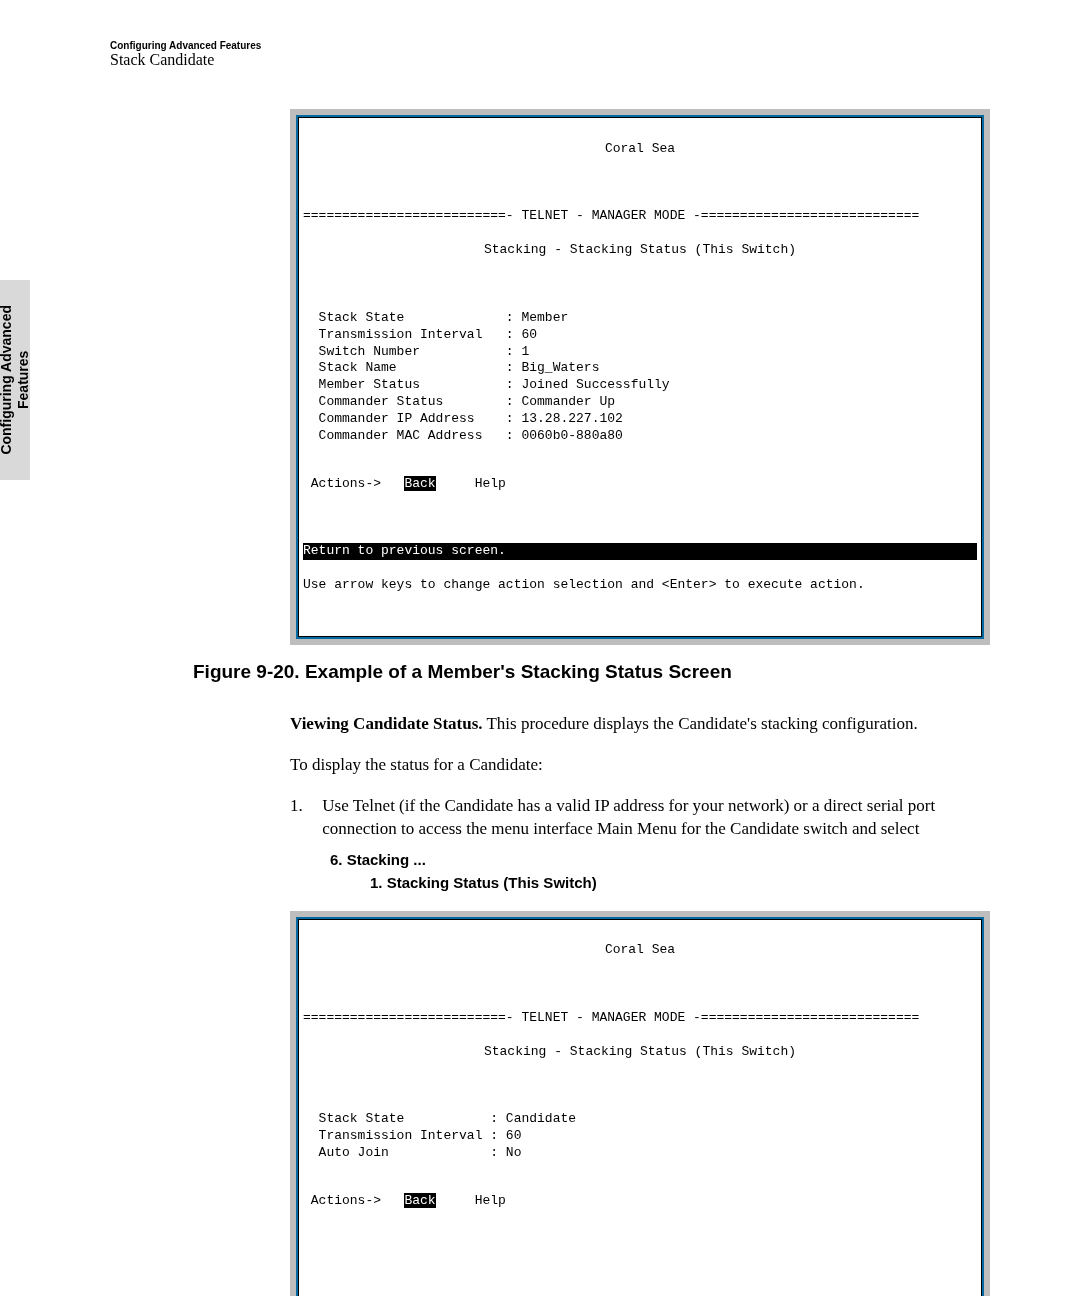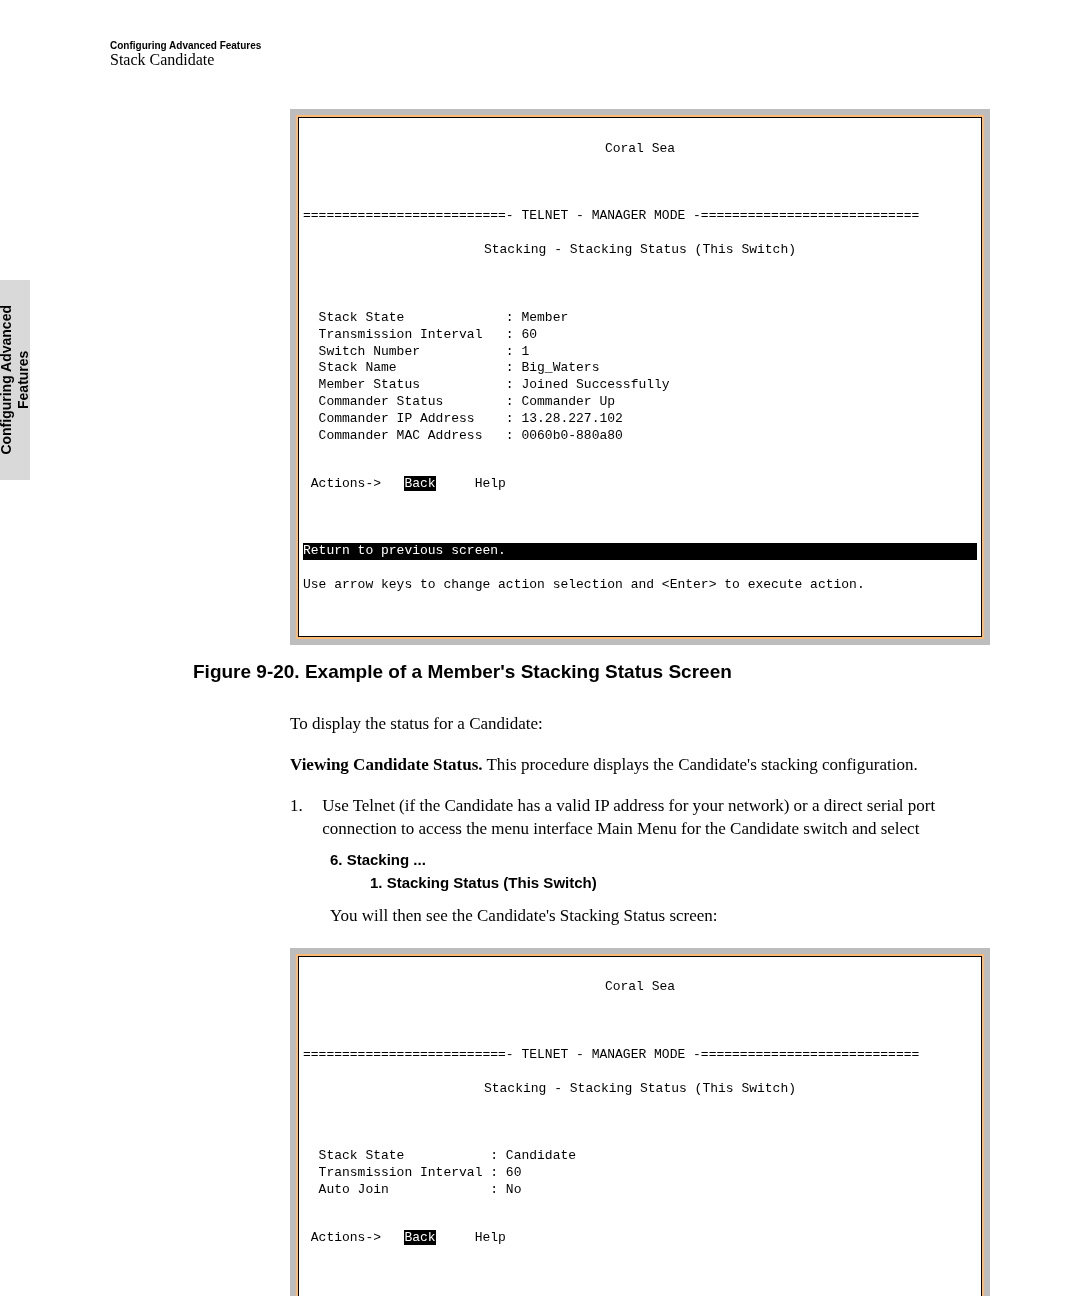--- a/index.html
+++ b/index.html
@@ -47,21 +47,21 @@
     text-align: center;
     line-height: 1.2;
   }
   .terminal-wrap {
     margin-left: 180px;
     margin-bottom: 16px;
   }
   .terminal-frame {
     border: 6px solid #bdbdbd;
     padding: 2px;
-    background: #fdba74;
+    background: #0369a1;
   }
   .terminal {
     background: #fff;
     border: 1px solid #000;
     font-family: "Courier New", monospace;
     font-size: 13px;
     line-height: 1.3;
     white-space: pre;
     padding: 6px 4px 8px 4px;
     overflow: hidden;
@@ -131,33 +131,32 @@
 <div class="term-actions"><span> Actions-&gt;   </span><span class="sel">Back</span>     <span class="uline-first">Help</span></div>
 <div> </div>
 <div class="term-status-bar">Return to previous screen.</div>
 <div class="term-hint">Use arrow keys to change action selection and &lt;Enter&gt; to execute action.</div>
       </div>
     </div>
   </div>
 
   <div class="caption">Figure 9-20.  Example of a Member's Stacking Status Screen</div>
 
-  <div class="body-text">To display the status for a Candidate:</div>
-
   <div class="body-text">
     <span class="lead">Viewing Candidate Status.</span><span> This procedure displays the Candidate's stacking configuration.</span>
   </div>
+
+  <div class="body-text">To display the status for a Candidate:</div>
 
   <div class="list-item">
     <span class="li-num">1.</span>
     <span class="li-body">Use Telnet (if the Candidate has a valid IP address for your network) or a direct serial port connection to access the menu interface Main Menu for the Candidate switch and select</span>
   </div>
   <div class="menu-path">6. Stacking ...</div>
   <div class="menu-path l2">1. Stacking Status (This Switch)</div>
-  <div class="body-text" style="margin-left:220px; margin-top:14px;">You will then see the Candidate's Stacking Status screen:</div>
 
   <div class="terminal-wrap" style="margin-top:20px;">
     <div class="terminal-frame">
       <div class="terminal">
 <div class="term-title">Coral Sea</div>
 <div> </div>
 <div class="term-mode">==========================- TELNET - MANAGER MODE -============================</div>
 <div class="term-sub">Stacking - Stacking Status (This Switch)</div>
 <div> </div>
 <div id="term2-fields">  Stack State           : Candidate

